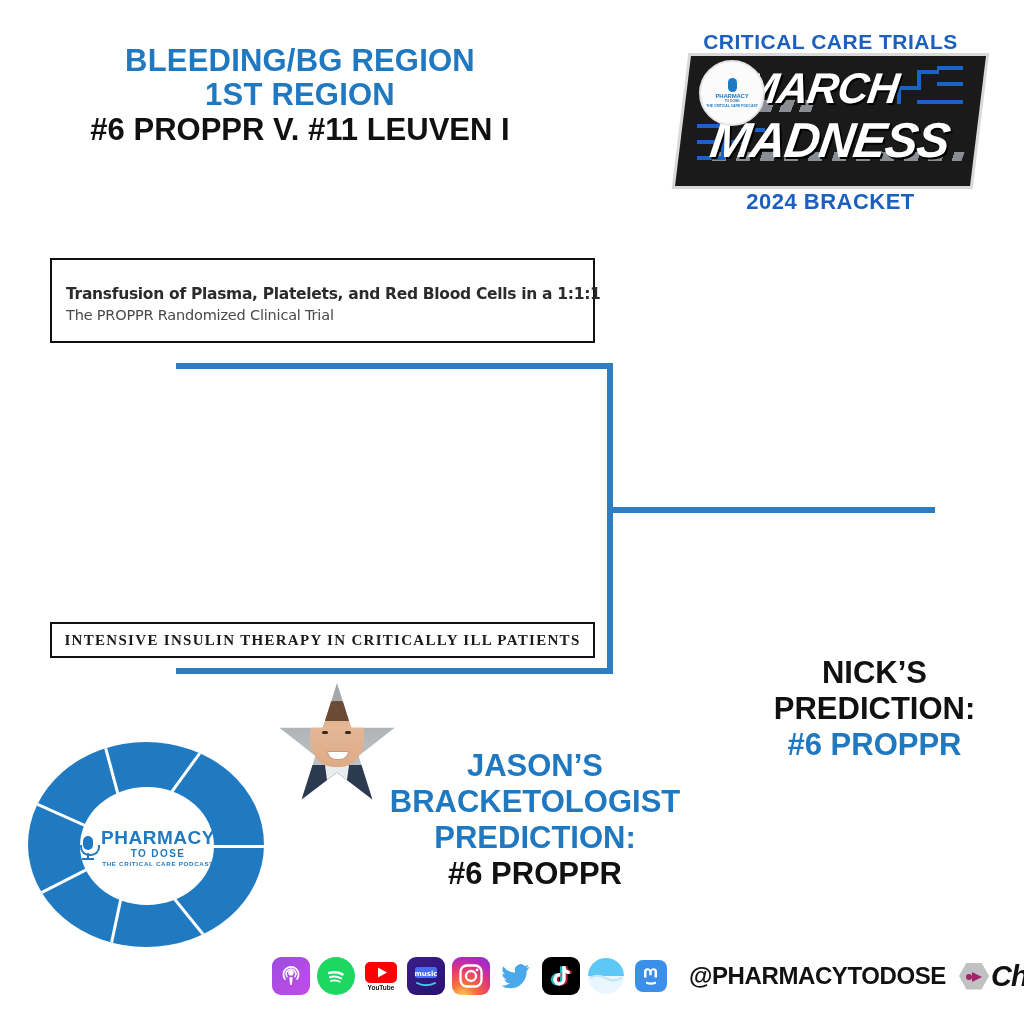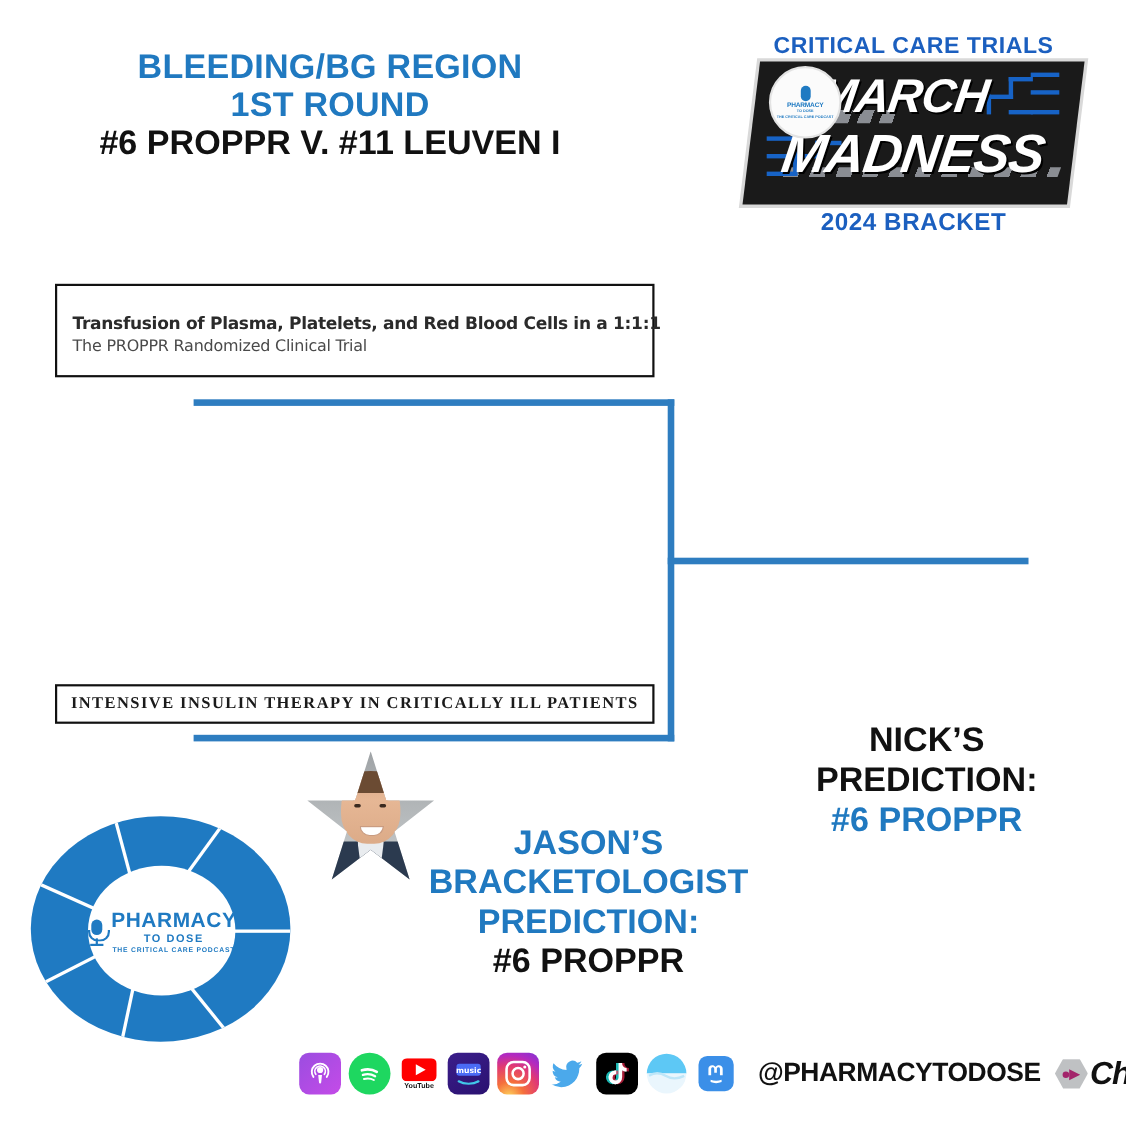--- a/index.html
+++ b/index.html
@@ -86,21 +86,21 @@
   #trial2 .t1{
     font-family:"Liberation Serif", serif;
     font-size:15px;font-weight:bold;color:#1a1a1a;letter-spacing:1.3px;
     white-space:nowrap;
   }
 
   
   .bl{position:absolute;background:#2E7DC0;}
 
   
-  #nickpred{position:absolute;left:695px;top:655px;width:295px;text-align:center;}
+  #nickpred{position:absolute;left:727px;top:655px;width:295px;text-align:center;}
   #nickpred .n1,#nickpred .n2{color:#111;font-weight:bold;font-size:31px;line-height:36px;display:block;}
   #nickpred .n3{color:#2079C0;font-weight:bold;font-size:31px;line-height:36px;display:block;}
 
   #jasonpred{position:absolute;left:330px;top:748px;width:410px;text-align:center;}
   #jasonpred .j1,#jasonpred .j2,#jasonpred .j3{
     color:#2079C0;font-weight:bold;font-size:31px;line-height:36px;display:block;}
   #jasonpred .j4{color:#111;font-weight:bold;font-size:31px;line-height:36px;display:block;}
 
   
   #star{
@@ -179,21 +179,21 @@
      border-top:5px solid transparent;border-bottom:5px solid transparent;border-left:10px solid #A3246B;}
   #chiesi .word{font-size:29px;font-weight:bold;font-style:italic;color:#111;letter-spacing:-1px;}
 </style>
 </head>
 <body>
 
 <div id="stage">
 
   <div class="hdr">
     <span class="l1">BLEEDING/BG REGION</span>
-    <span class="l2">1ST ROUND</span>
+    <span class="l2">1ST REGION</span>
     <span class="l3">#6 PROPPR V. #11 LEUVEN I</span>
   </div>
 
   <div id="mmlogo">
     <div class="mm-top">CRITICAL CARE TRIALS</div>
     <div class="mm-plate"></div>
     <div class="mm-inner">
       <div class="mm-stripes2"></div>
       <div class="mm-stripes"></div>
 

